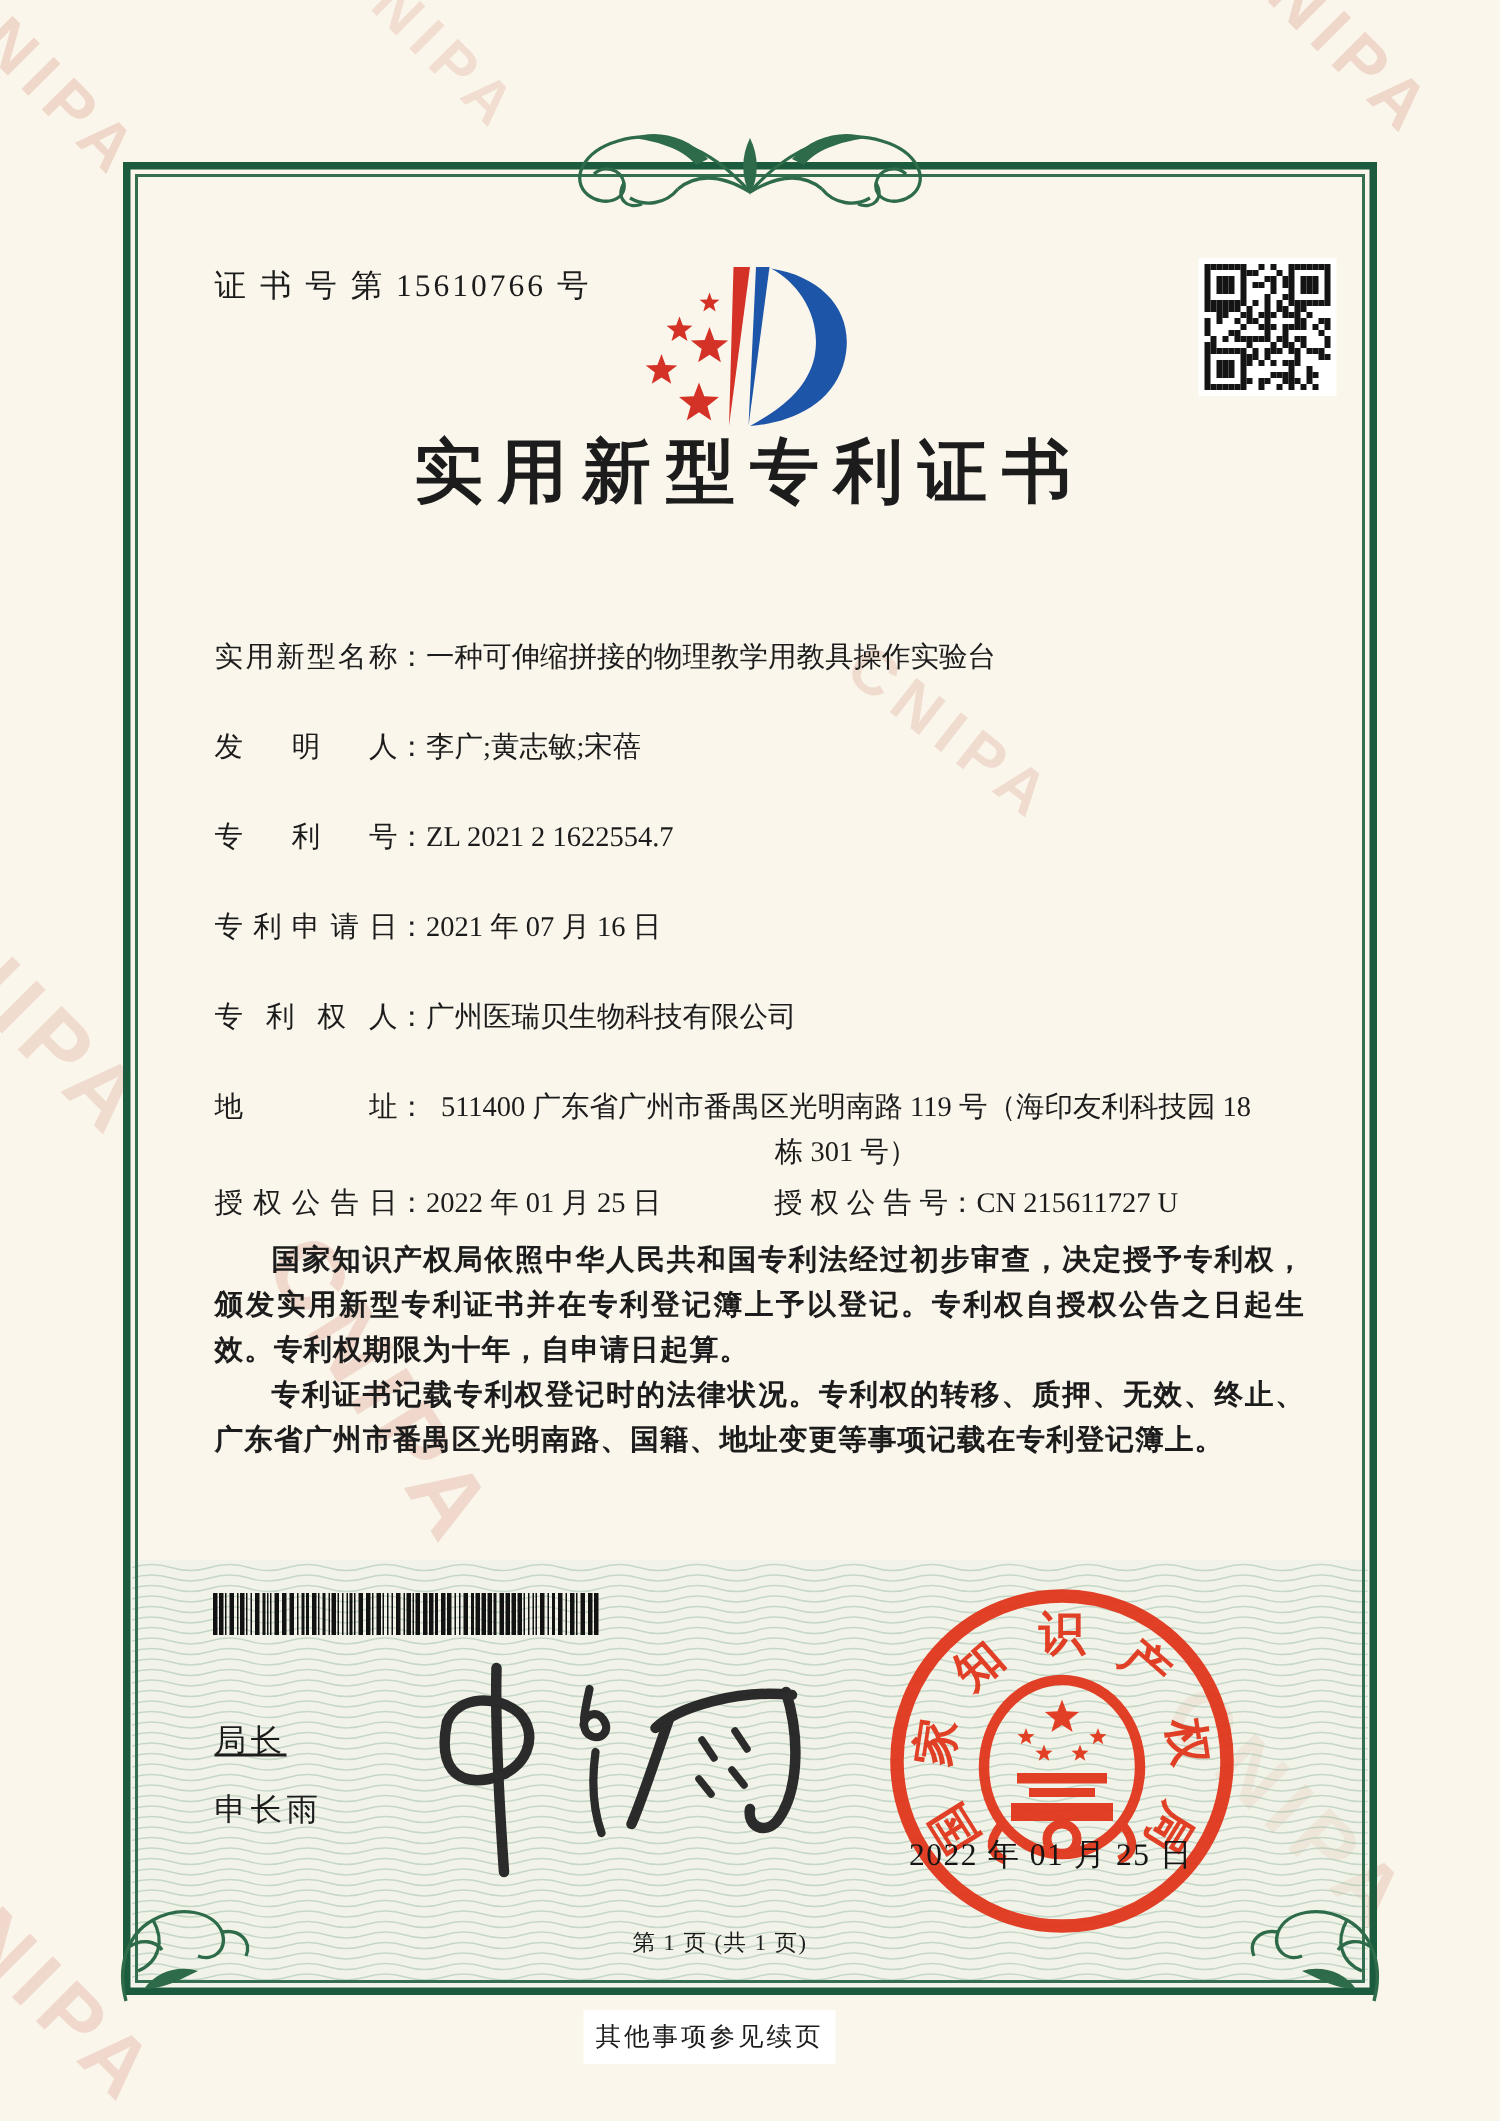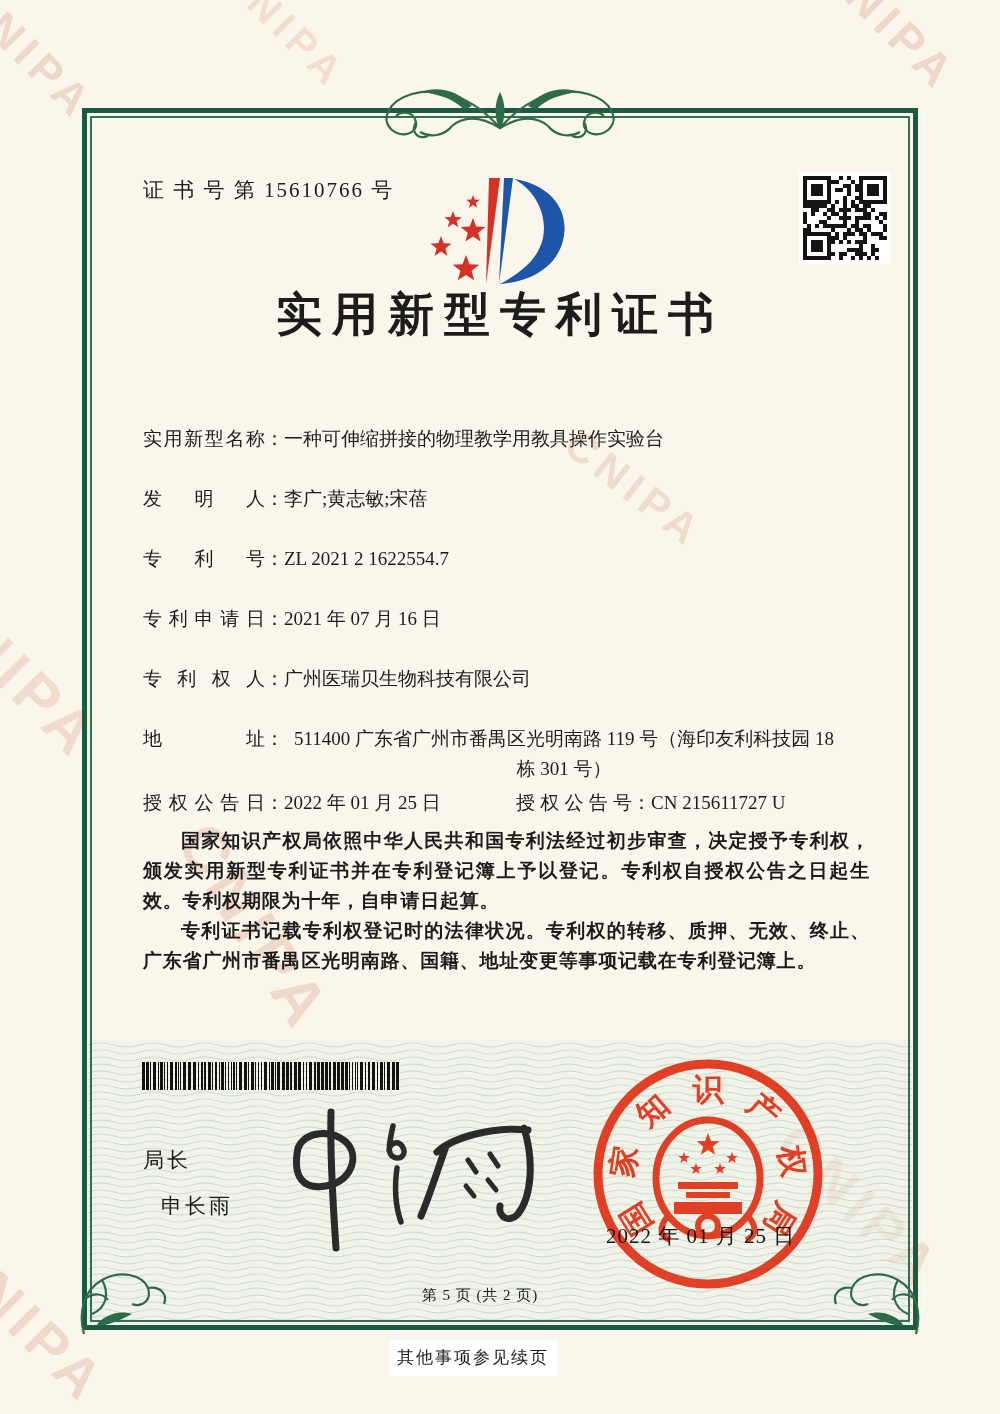--- a/index.html
+++ b/index.html
@@ -503,22 +503,22 @@
     <rect x="226" y="0" width="2" height="28" fill="#121212"></rect>
     <rect x="230" y="0" width="3" height="28" fill="#121212"></rect>
     <rect x="235" y="0" width="1" height="28" fill="#121212"></rect>
     <rect x="238" y="0" width="3" height="28" fill="#121212"></rect>
     <rect x="242" y="0" width="1" height="28" fill="#121212"></rect>
     <rect x="245" y="0" width="3" height="28" fill="#121212"></rect>
     <rect x="250" y="0" width="3" height="28" fill="#121212"></rect>
     <rect x="254" y="0" width="3" height="28" fill="#121212"></rect>
   </svg>
 
-<div class="signer" style="top:1146px;">局长</div>
-<div class="signer" style="top:1192px;margin-left:18px;">申长雨</div>
+<div class="signer" style="top:1146px;text-decoration:underline;">局长</div>
+<div class="signer" style="top:1192px;">申长雨</div>
 
 <svg class="abs" style="left:280px;top:1100px;z-index:5;" width="280" height="160" viewBox="0 0 280 160">
   <g stroke="#1b1b1b" stroke-width="7" fill="none" stroke-linecap="round" opacity="0.92">
     <path d="M18,48 C12,78 24,90 46,86 C72,81 80,56 66,42 C52,30 26,30 18,48"></path>
     <path d="M51,12 C50,50 53,105 56,148"></path>
     <g stroke-width="5.5">
       <path d="M113,26 C110,40 107,52 112,56 C120,62 128,54 122,46 C118,40 110,43 109,50"></path>
       <path d="M117,68 C114,90 116,108 121,122"></path>
     </g>
     <path d="M157,52 C172,38 212,26 248,30"></path>
@@ -561,15 +561,15 @@
       </g>
       <circle cx="0" cy="48" r="10" fill="none" stroke-width="6"></circle>
       <path d="M-40,38 C-50,50 -48,58 -38,62" fill="none" stroke-width="6"></path>
       <path d="M40,38 C50,50 48,58 38,62" fill="none" stroke-width="6"></path>
     </g>
   </g>
 </svg>
 
 <div class="seal-date">2022 年 01 月 25 日</div>
 
-<div class="page-info">第 5 页 (共 2 页)</div>
+<div class="page-info">第 1 页 (共 1 页)</div>
 
 <div class="footer-box">其他事项参见续页</div>
 
 </body></html>

